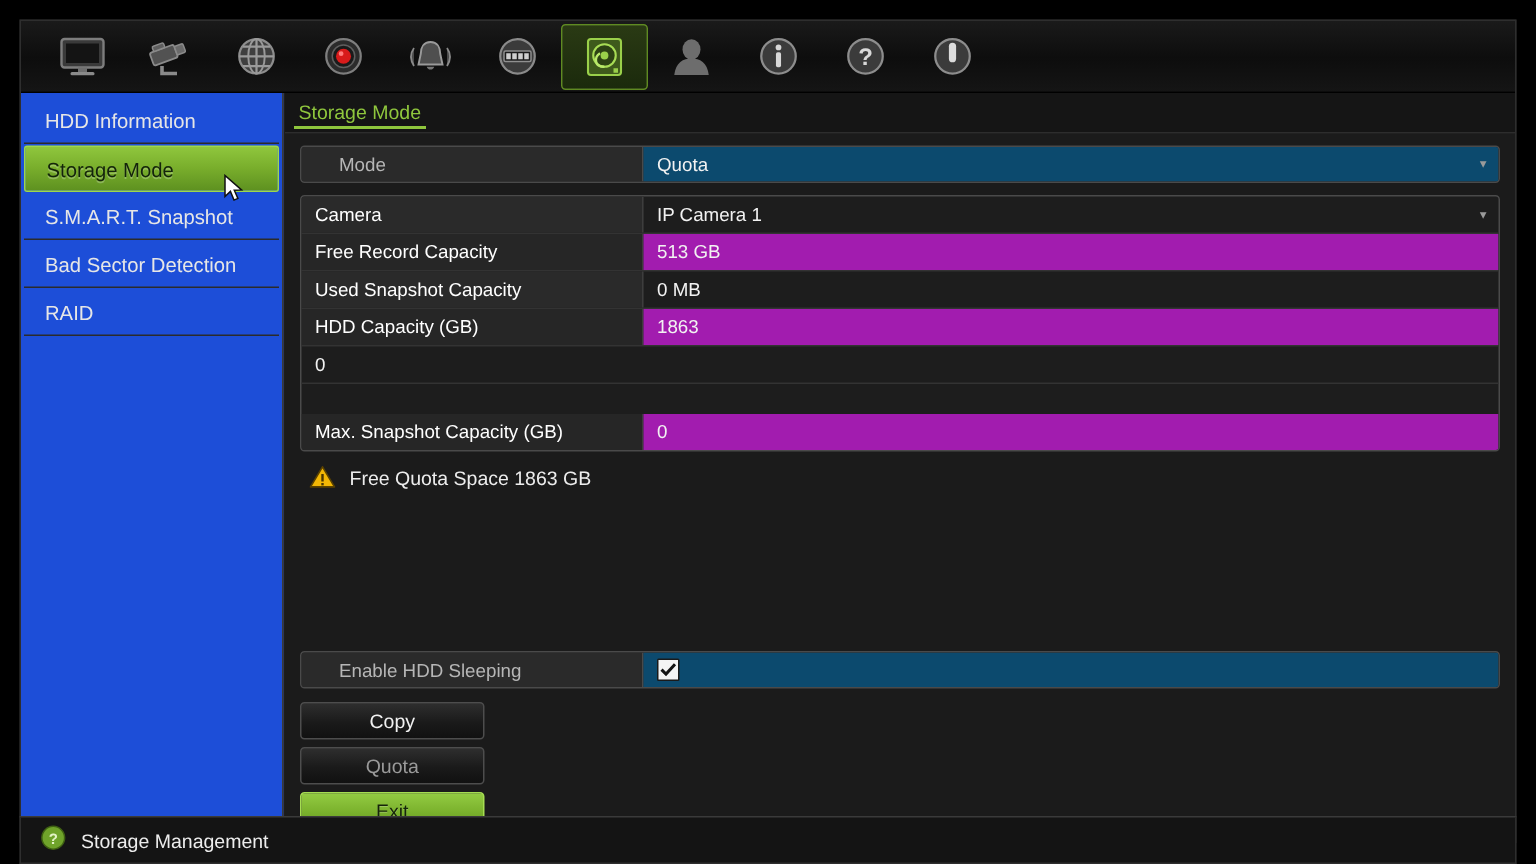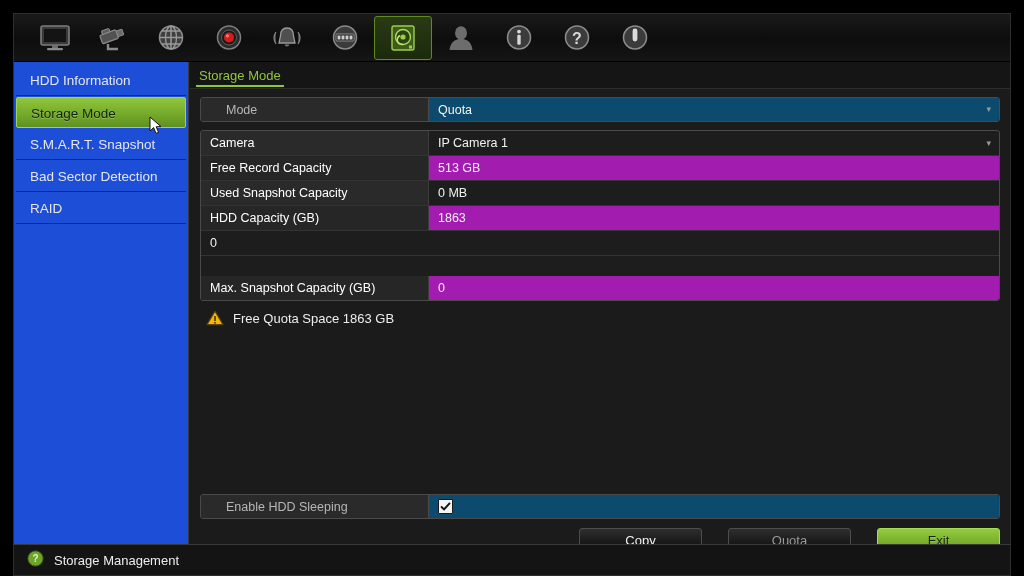--- a/index.html
+++ b/index.html
@@ -134,21 +134,21 @@
   .warn{
     display:flex;align-items:flex-end;gap:9px;
     margin-top:9px;padding-left:6px;
     color:#ededed;font-size:13px;
   }
   .warn-tri{width:18px;height:16px;display:block;}
 
   
   .bottom{position:absolute;left:10px;right:10px;bottom:8px;}
   .btnrow{
-    display:flex;justify-content:flex-end;gap:26px;margin-top:9px;
+    display:flex;justify-content:flex-end;gap:5px;margin-top:9px;flex-direction:column;
   }
   .btn{
     width:123px;height:25px;line-height:23px;text-align:center;
     font-size:13px;border-radius:3px;box-sizing:border-box;
     background:linear-gradient(180deg,#2e2e2e 0%,#1a1a1a 55%,#111 100%);
     border:1px solid #4d4d4d;
     color:#f0f0f0;
   }
   .btn.dim{color:#9a9a9a;}
   .btn.green{

